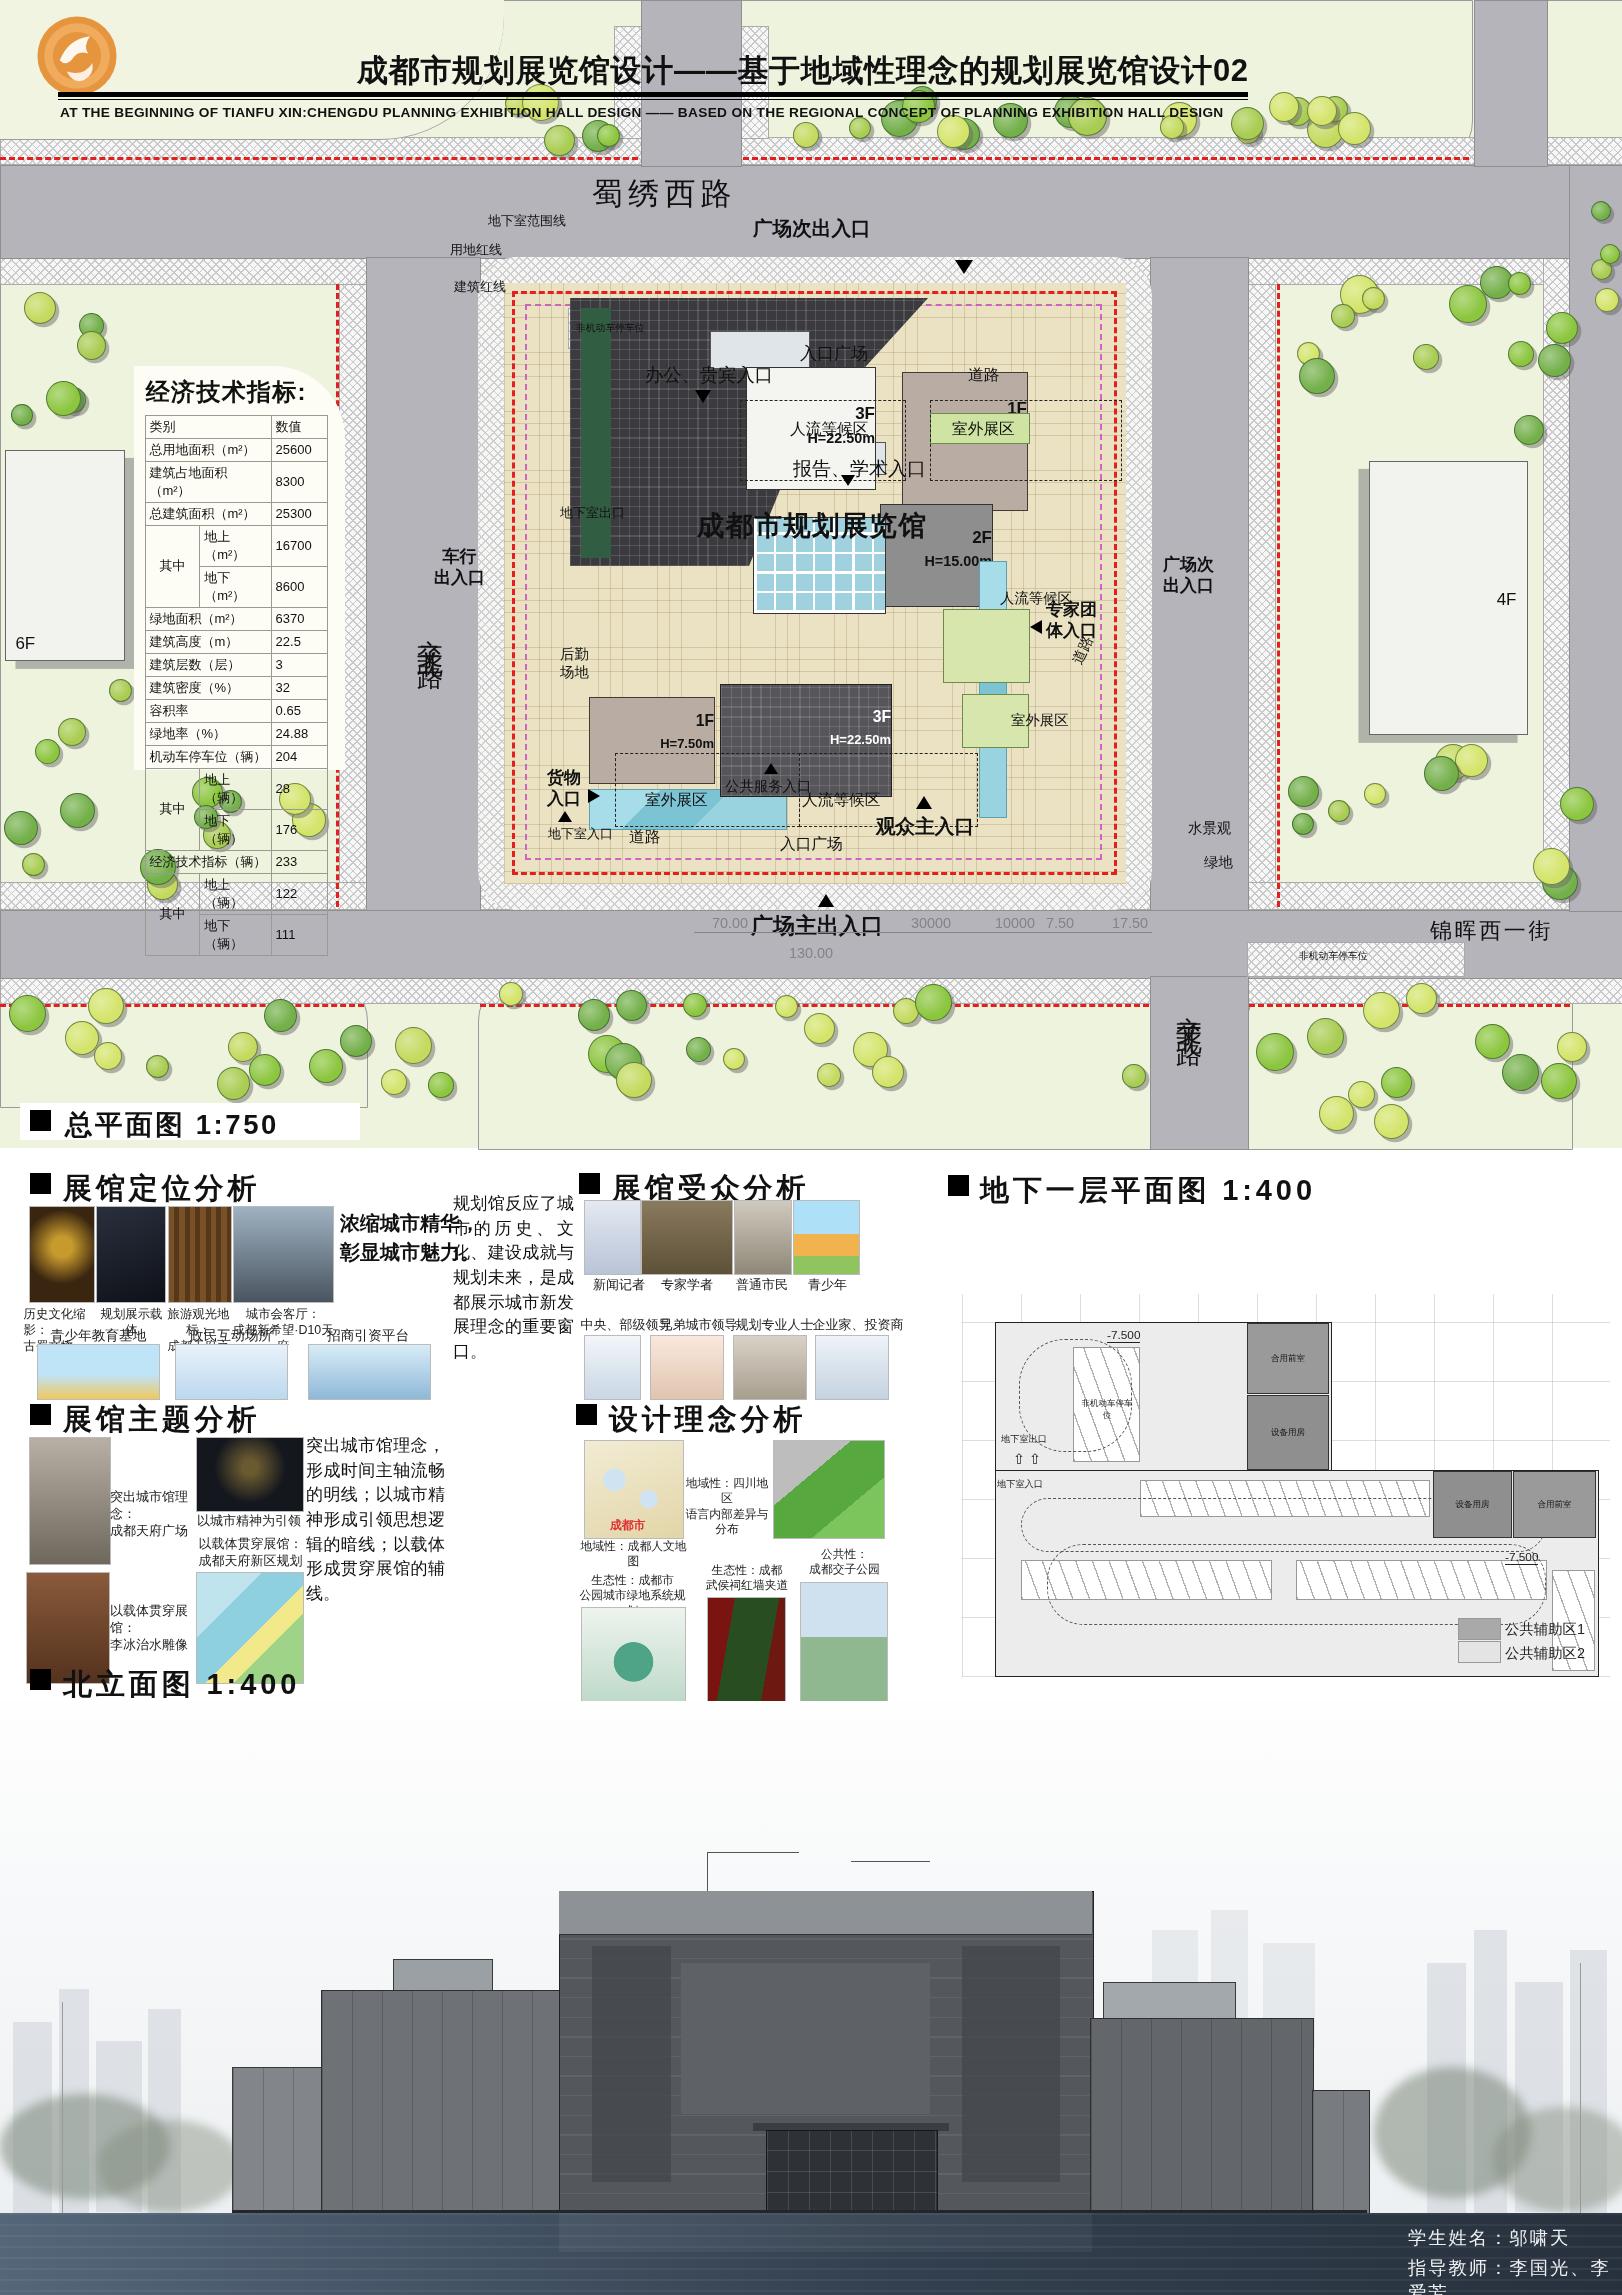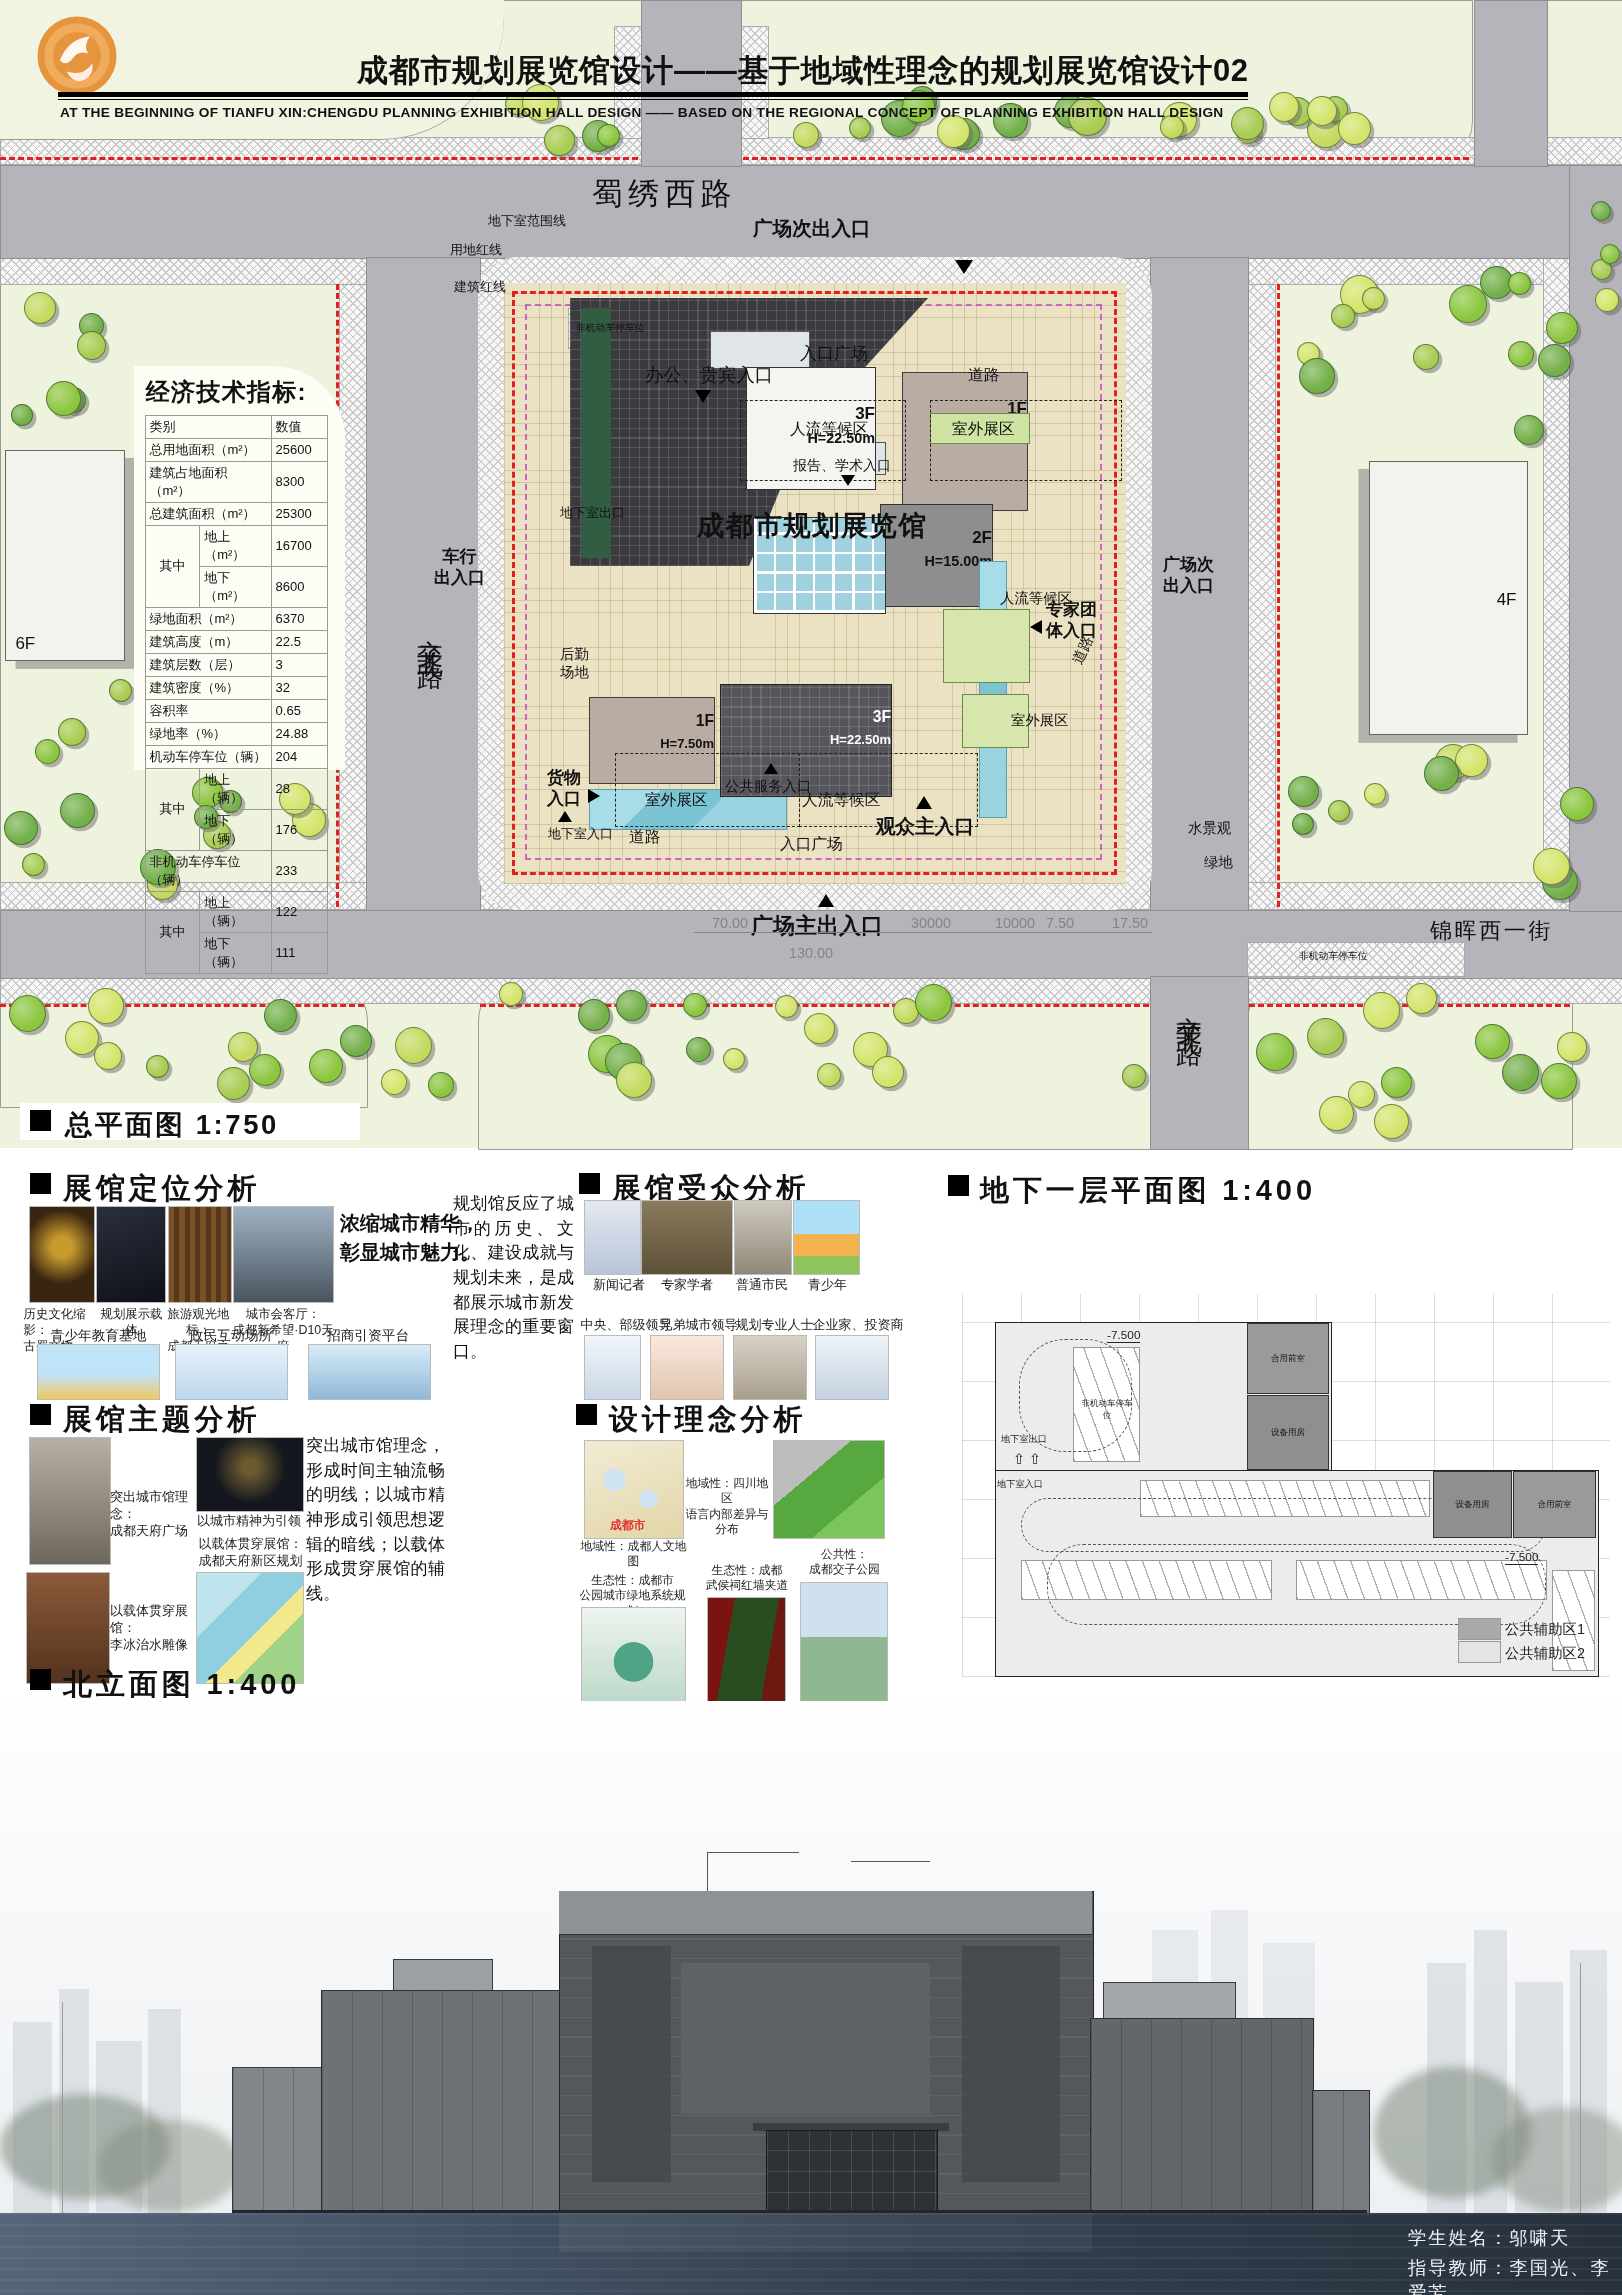--- a/index.html
+++ b/index.html
@@ -391,21 +391,21 @@
     <div class="maplab vert" style="left:1173px;top:995px;font-size:26px;">交子北一路</div>
 
     <div class="maplab" style="left:753px;top:216px;font-size:19.6px;font-weight:bold;">广场次出入口</div>
     <div class="tri" style="left:955px;top:260px;border-left:9.2px solid transparent;border-right:9.2px solid transparent;border-top:14.4px solid #000;"></div>
     <div class="maplab" style="left:800px;top:343px;font-size:17px;">入口广场</div>
     <div class="maplab" style="left:968px;top:365px;font-size:15.7px;">道路</div>
     <div class="maplab" style="left:645px;top:364px;font-size:18.3px;">办公、贵宾入口</div>
     <div class="tri" style="left:695px;top:390px;border-left:8.5px solid transparent;border-right:8.5px solid transparent;border-top:13px solid #000;"></div>
     <div class="maplab" style="left:790px;top:419px;font-size:15.7px;">人流等候区</div>
     <div class="maplab" style="left:952px;top:419px;font-size:15.7px;">室外展区</div>
-    <div class="maplab" style="left:793px;top:457px;font-size:14px;">报告、学术入口</div>
+    <div class="maplab" style="left:793px;top:457px;font-size:19px;">报告、学术入口</div>
     <div class="tri" style="left:841px;top:475px;border-left:7.2px solid transparent;border-right:7.2px solid transparent;border-top:11px solid #000;"></div>
     <div class="maplab" style="left:560px;top:505px;font-size:13px;">地下室出口</div>
     <div class="maplab pre" style="left:560px;top:645px;font-size:14.4px;">后勤
 场地</div>
     <div class="maplab pre" style="left:547px;top:767px;font-size:17px;font-weight:bold;">货物
 入口</div>
     <div class="tri" style="left:588px;top:789px;border-top:7.9px solid transparent;border-bottom:7.9px solid transparent;border-left:12.4px solid #000;"></div>
     <div class="tri" style="left:558px;top:811px;border-left:7.2px solid transparent;border-right:7.2px solid transparent;border-bottom:11px solid #000;"></div>
     <div class="maplab" style="left:548px;top:826px;font-size:13px;">地下室入口</div>
     <div class="maplab pre" style="left:1046px;top:599px;font-size:17px;font-weight:bold;">专家团
@@ -505,21 +505,21 @@
             <tr>
               <td rowspan="2" style="width:46px;text-align:center;">其中</td>
               <td>地上（辆）</td>
               <td class="val">28</td>
             </tr>
             <tr>
               <td>地下（辆）</td>
               <td class="val">176</td>
             </tr>
             <tr>
-              <td colspan="2">非机动车停车位（辆）</td>
+              <td colspan="2">经济技术指标（辆）</td>
               <td class="val">233</td>
             </tr>
             <tr>
               <td rowspan="2" style="width:46px;text-align:center;">其中</td>
               <td>地上（辆）</td>
               <td class="val">122</td>
             </tr>
             <tr>
               <td>地下（辆）</td>
               <td class="val">111</td>

